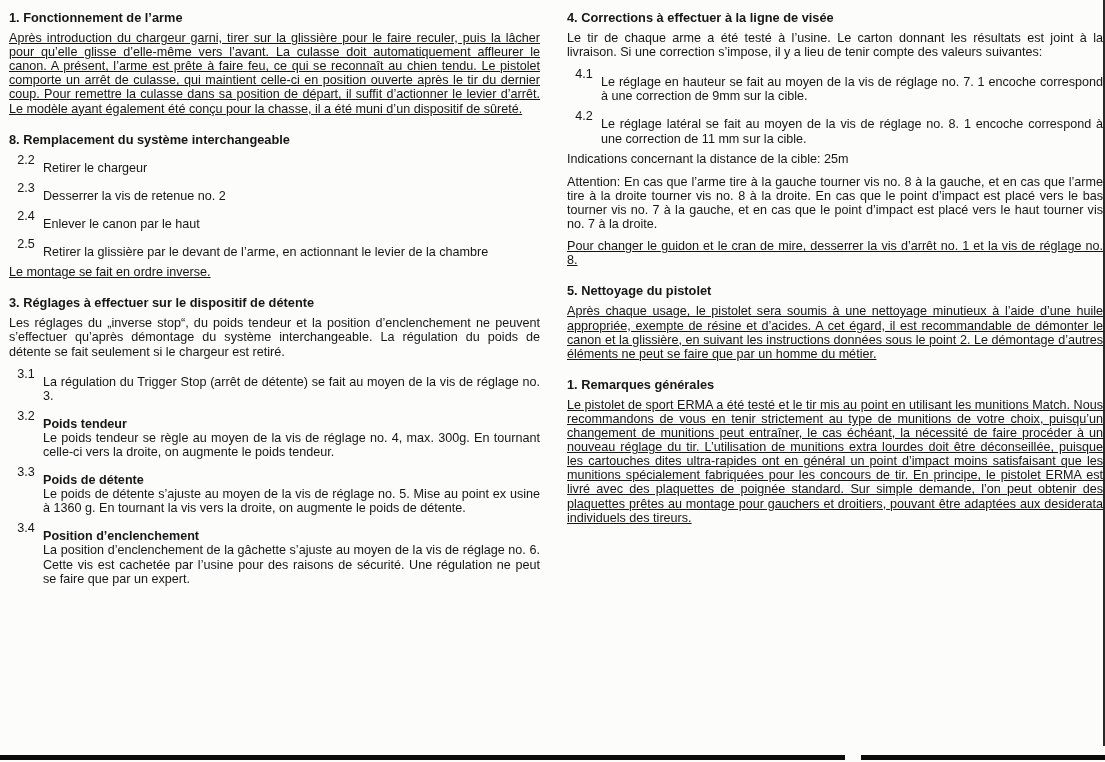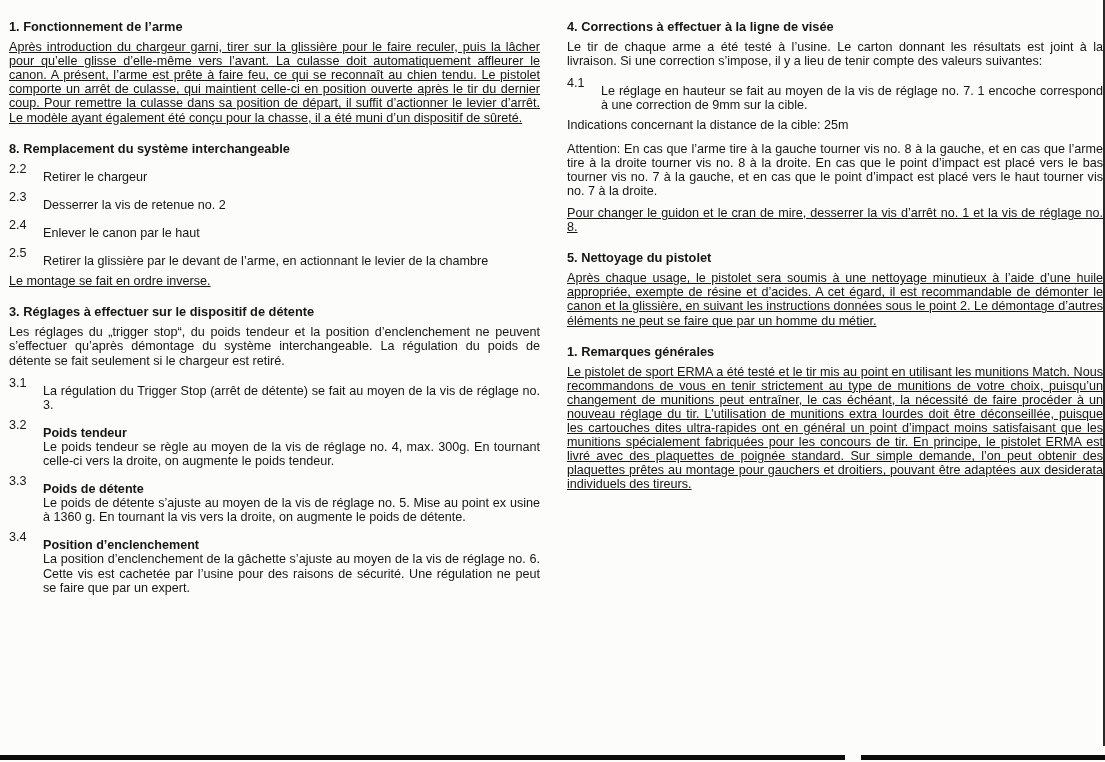--- a/index.html
+++ b/index.html
@@ -2,30 +2,30 @@
 <html><head>
 <meta charset="utf-8">
 <style>
   html,body{margin:0;padding:0;}
   body{
     width:1105px;height:762px;position:relative;overflow:hidden;
     background:#fcfcfb;color:#161616;
     font-family:"Liberation Sans","DejaVu Sans",sans-serif;
     font-size:12.6px;line-height:14.1px;
   }
-  .page{display:flex;padding:18px 0 0 9px;}
+  .page{display:flex;padding:9px 0 0 9px;}
   .col{width:531px;}
   .col.left{margin-right:27px;}
   .col.right{width:536px;}
   section{margin:0 0 15px 0;}
   .heading{font-weight:bold;font-size:12.8px;margin:0 0 6px 0;padding-top:2px;}
   .body{margin:0 0 8px 0;text-align:justify;}
   .body:last-child{margin-bottom:0;text-decoration:underline;}
   .item{display:flex;margin-bottom:6px;}
-  .item .num{flex:0 0 34px;}
+  .item .num{flex:0 0 34px;text-align:center;}
   .item .itext{flex:1;text-align:justify;margin-top:8px;}
   .subtitle{font-weight:bold;}
   .note{margin:2px 0 9px 0;}
   .bottom-rule{position:absolute;height:5px;background:#0b0b0b;bottom:2px;}
   .bottom-rule.seg-a{left:0;width:845px;}
   .bottom-rule.seg-b{left:861px;width:244px;}
   .edge-line{position:absolute;top:0;right:0;width:2px;height:746px;background:#2a2a2a;}
 </style>
 </head>
 <body>
@@ -55,21 +55,21 @@
       </div>
       <div class="item">
         <span class="num">2.5</span>
         <div class="itext">Retirer la glissière par le devant de l’arme, en actionnant le levier de la chambre</div>
       </div>
       <p class="body">Le montage se fait en ordre inverse.</p>
     </section>
 
     <section>
       <h3 class="heading">3. Réglages à effectuer sur le dispositif de détente</h3>
-      <p class="body">Les réglages du „trigger stop“, du poids tendeur et la position d’enclenchement ne peuvent s’effectuer qu’après démontage du système interchangeable. La régulation du poids de détente se fait seulement si le chargeur est retiré.</p>
+      <p class="body">Les réglages du „inverse stop“, du poids tendeur et la position d’enclenchement ne peuvent s’effectuer qu’après démontage du système interchangeable. La régulation du poids de détente se fait seulement si le chargeur est retiré.</p>
       <div class="item">
         <span class="num">3.1</span>
         <div class="itext">
           <div>La régulation du Trigger Stop (arrêt de détente) se fait au moyen de la vis de réglage no. 3.</div>
         </div>
       </div>
       <div class="item">
         <span class="num">3.2</span>
         <div class="itext">
           <div class="subtitle">Poids tendeur</div>
@@ -96,20 +96,24 @@
 
   <div class="col right">
 
     <section>
       <h3 class="heading">4. Corrections à effectuer à la ligne de visée</h3>
       <p class="body">Le tir de chaque arme a été testé à l’usine. Le carton donnant les résultats est joint à la livraison. Si une correction s’impose, il y a lieu de tenir compte des valeurs suivantes:</p>
       <div class="item">
         <span class="num">4.1</span>
         <div class="itext">Le réglage en hauteur se fait au moyen de la vis de réglage no. 7. 1 encoche correspond à une correction de 9mm sur la cible.</div>
       </div>
+      <div class="item">
+        <span class="num">4.2</span>
+        <div class="itext">Le réglage latéral se fait au moyen de la vis de réglage no. 8. 1 encoche correspond à une correction de 11 mm sur la cible.</div>
+      </div>
       <p class="body note">Indications concernant la distance de la cible: 25m</p>
       <p class="body">Attention: En cas que l’arme tire à la gauche tourner vis no. 8 à la gauche, et en cas que l’arme tire à la droite tourner vis no. 8 à la droite. En cas que le point d’impact est placé vers le bas tourner vis no. 7 à la gauche, et en cas que le point d’impact est placé vers le haut tourner vis no. 7 à la droite.</p>
       <p class="body">Pour changer le guidon et le cran de mire, desserrer la vis d’arrêt no. 1 et la vis de réglage no. 8.</p>
     </section>
 
     <section>
       <h3 class="heading">5. Nettoyage du pistolet</h3>
       <p class="body">Après chaque usage, le pistolet sera soumis à une nettoyage minutieux à l’aide d’une huile appropriée, exempte de résine et d’acides. A cet égard, il est recommandable de démonter le canon et la glissière, en suivant les instructions données sous le point 2. Le démontage d’autres éléments ne peut se faire que par un homme du métier.</p>
     </section>
 

